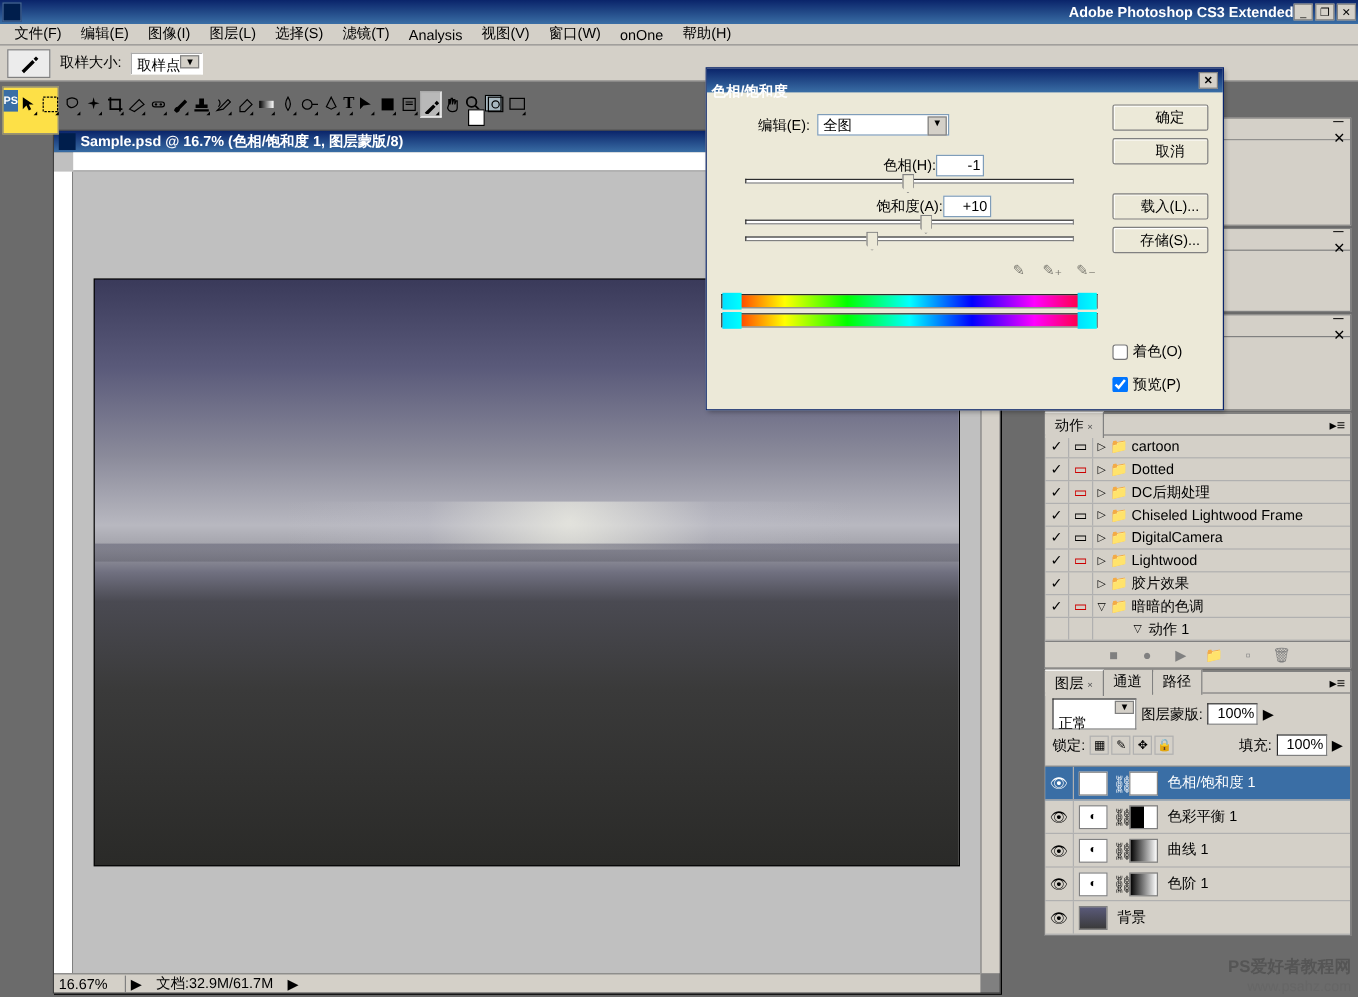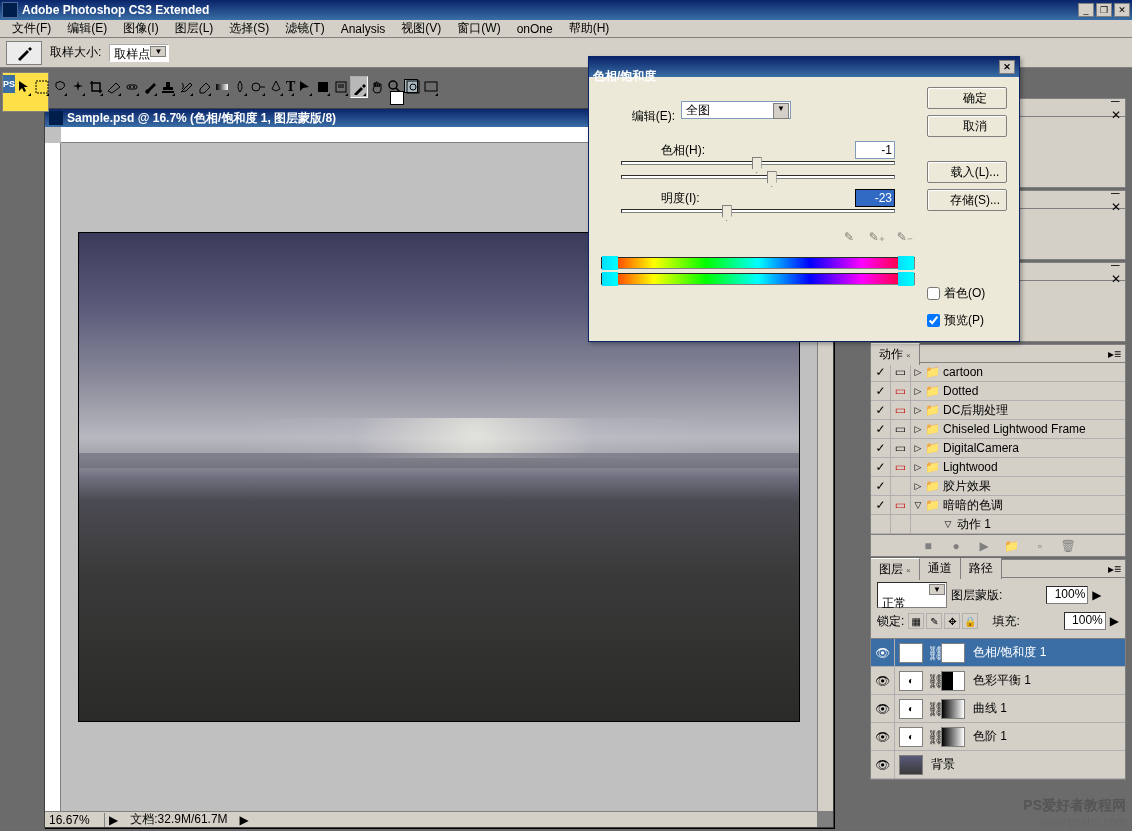--- a/index.html
+++ b/index.html
@@ -1,21 +1,21 @@
 <!DOCTYPE html>
 <html><head>
 <meta charset="utf-8">
 <style>
 * { margin: 0; padding: 0; box-sizing: border-box; font-family: "Microsoft YaHei", SimSun, Arial, sans-serif; font-size: 12px; }
 body { background: #b8b8b8; width: 1132px; height: 831px; overflow: hidden; position: relative; }
 
 
 .titlebar { background: linear-gradient(#0a246a, #3a6ea5); height: 20px; display: flex; align-items: center; color: #fff; padding: 0 2px; }
 .titlebar .icon { width: 16px; height: 16px; background: #001e4c; border: 1px solid #4a6a9a; margin-right: 4px; }
-.titlebar .title { flex: 1; font-weight: bold; }
+.titlebar .title { flex: 1; font-weight: bold; text-align: right; }
 .titlebar .win-btns { display: flex; gap: 2px; }
 .titlebar .win-btn { width: 16px; height: 14px; background: #d4d0c8; border: 1px solid #808080; display: flex; align-items: center; justify-content: center; font-size: 9px; cursor: pointer; color: #000; }
 
 
 .menubar { background: #d4d0c8; height: 18px; display: flex; align-items: center; padding: 0 4px; border-bottom: 1px solid #808080; }
 .menubar .menu-item { padding: 1px 8px; cursor: pointer; }
 
 
 .optionsbar { background: #d4d0c8; height: 30px; display: flex; align-items: center; padding: 0 6px; gap: 8px; border-bottom: 1px solid #808080; }
 .optionsbar .tool-preset { width: 36px; height: 24px; background: #ececec; border: 1px solid #808080; display:flex; align-items:center; justify-content:center; }
@@ -54,25 +54,25 @@
 
 .dialog { position: absolute; left: 588px; top: 56px; width: 432px; background: #ece9d8; border: 1px solid #0a246a; box-shadow: 2px 2px 4px rgba(0,0,0,0.3); z-index: 20; }
 .dialog-title { background: linear-gradient(#0a246a, #3a6ea5); color: #fff; font-weight: bold; height: 20px; display: flex; align-items: center; padding: 0 4px; }
 .dialog-title .title { flex: 1; margin-top: 19px; }
 .dialog-title .close { width: 16px; height: 14px; background: #d4d0c8; border: 1px solid #808080; display: flex; align-items: center; justify-content: center; font-size: 9px; cursor: pointer; color:#000; }
 .dialog-body { padding: 10px 12px; display: flex; gap: 12px; }
 .dialog-main { flex: 1; }
 .dialog-side { width: 80px; display: flex; flex-direction: column; gap: 6px; }
 .dlg-btn { height: 22px; background: #ece9d8; border: 1px solid #808080; border-radius: 2px; cursor: pointer; box-shadow: inset 1px 1px 0 #fff; padding-left: 16px; }
 .dlg-row { display: flex; align-items: center; margin: 8px 0; }
-.dlg-row label { width: 80px; text-align: right; padding-right: 6px; margin-top: 13px; }
+.dlg-row label { width: 80px; text-align: right; padding-right: 6px; }
 .dlg-row .combo { flex: 0 0 110px; background: #fff; border: 1px solid #7f9db9; height: 18px; padding: 0 4px; position: relative; }
 .dlg-row .combo::after { content: "▼"; position: absolute; right: 1px; top: 1px; font-size: 8px; background: #d4d0c8; border: 1px solid #808080; width: 14px; text-align: center; height:14px; }
 .slider-row { margin: 10px 0 4px 0; }
-.slider-row .labels { display: flex; justify-content: space-between; align-items: center; padding: 0 20px 0 60px; margin-bottom: 2px; }
+.slider-row .labels { display: flex; justify-content: center; align-items: center; padding: 0 20px 0 60px; margin-bottom: 2px; }
 .slider-row .num-input { width: 40px; height: 18px; border: 1px solid #7f9db9; background: #fff; text-align: right; padding: 0 2px; }
 .slider-row .num-input.focused { background: #316ac5; color: #fff; border: 1px solid #000; }
 .slider-track { height: 4px; background: #fff; border: 1px inset #808080; margin: 0 20px; position: relative; }
 .slider-thumb { position: absolute; top: -5px; width: 10px; height: 16px; background: #ece9d8; border: 1px solid #808080; transform: translateX(-50%); clip-path: polygon(0 0, 100% 0, 100% 70%, 50% 100%, 0 70%); }
 .eyedroppers { display: flex; justify-content: flex-end; gap: 8px; padding: 6px 0; }
 .eyedrop { width: 20px; height: 20px; display: flex; align-items: center; justify-content: center; cursor: pointer; opacity: 0.5; }
 .checkbox-row { display: flex; align-items: center; gap: 4px; margin: 2px 0; }
 .checkbox-row input { width: 13px; height: 13px; }
 .spectrum { height: 12px; margin: 4px 0; border: 1px inset #808080; background: linear-gradient(to right, #ff0000, #ffff00, #00ff00, #00ffff, #0000ff, #ff00ff, #ff0000); position:relative; }
 .spectrum::before, .spectrum::after { content:""; position:absolute; top:-2px; bottom:-2px; width:16px; background: linear-gradient(to right, #00e0ff, #00ffff); }
@@ -97,21 +97,21 @@
 .action-row .folder { width: 16px; text-align: center; }
 .action-row .name { flex: 1; padding-left: 2px; }
 .action-row.nested .expand { margin-left: 16px; }
 .panel-footer { height: 22px; border-top: 1px solid #808080; display: flex; align-items: center; justify-content: center; gap: 12px; background:#d4d0c8; }
 .panel-footer .fbtn { width: 16px; height: 16px; display: flex; align-items: center; justify-content: center; cursor: pointer; color: #808080; }
 
 .layers-opts { padding: 4px 6px; border-bottom: 1px solid #808080; }
 .layers-opts .row1 { display: flex; align-items: center; gap: 4px; margin-bottom: 4px; }
 .layers-opts .blend { background: #fff; border: 1px inset #808080; padding: 12px 4px; height: 18px; width: 70px; position: relative; }
 .layers-opts .blend::after { content:"▼"; position:absolute; right:1px; top:1px; font-size:8px; background:#d4d0c8; border:1px solid #808080; width:14px; text-align:center; }
-.layers-opts .opacity-input { width: 42px; height: 18px; border: 1px inset #808080; background: #fff; text-align: right; padding: 0 2px; margin-left: 40px; }
+.layers-opts .opacity-input { width: 42px; height: 18px; border: 1px inset #808080; background: #fff; text-align: right; padding: 0 2px; }
 .layers-opts .lock-icons { display: flex; gap: 2px; }
 .layers-opts .lock-icons span { width: 16px; height: 16px; border: 1px solid #b0b0b0; display:flex; align-items:center; justify-content:center; font-size:10px; }
 .layer-list { }
 .layer-row { display: flex; align-items: center; height: 28px; border-bottom: 1px solid #b0b0b0; }
 .layer-row.selected { background: #3a6ea5; color: #fff; }
 .layer-row .eye { width: 24px; text-align: center; border-right: 1px solid #b0b0b0; height: 100%; display: flex; align-items: center; justify-content: center; }
 .layer-row .thumb { width: 24px; height: 20px; background: #fff; border: 1px solid #808080; margin: 0 4px; display:flex; align-items:center; justify-content:center; font-size:10px; }
 .layer-row .thumb.adj { background: #fff; display:flex; align-items:center; justify-content:center; }
 .layer-row .thumb.mask { background: #fff; }
 .layer-row .thumb.grad { background: linear-gradient(to right, #000, #fff); }
@@ -531,30 +531,30 @@
         <div class="labels">
           <span>色相(H):</span>
           <input class="num-input" value="-1" style="">
         </div>
         <div class="slider-track">
           <div class="slider-thumb" style="left:49.5%"></div>
         </div>
       </div>
 
       <div class="slider-row">
+        <div class="labels">
+          <span>饱和度(A):</span>
+          <input class="num-input" value="+10" style="">
+        </div>
         <div class="slider-track">
           <div class="slider-thumb" style="left:55%"></div>
         </div>
       </div>
 
       <div class="slider-row">
-        <div class="labels">
-          <span>明度(I):</span>
-          <input class="num-input focused" value="-23" style="">
-        </div>
         <div class="slider-track">
           <div class="slider-thumb" style="left:38.5%"></div>
         </div>
       </div>
 
       <div style="display:flex; align-items:flex-end; margin-top:8px">
         <div style="flex:1"></div>
         <div class="eyedroppers">
           <div class="eyedrop">✎</div>
           <div class="eyedrop">✎₊</div>

